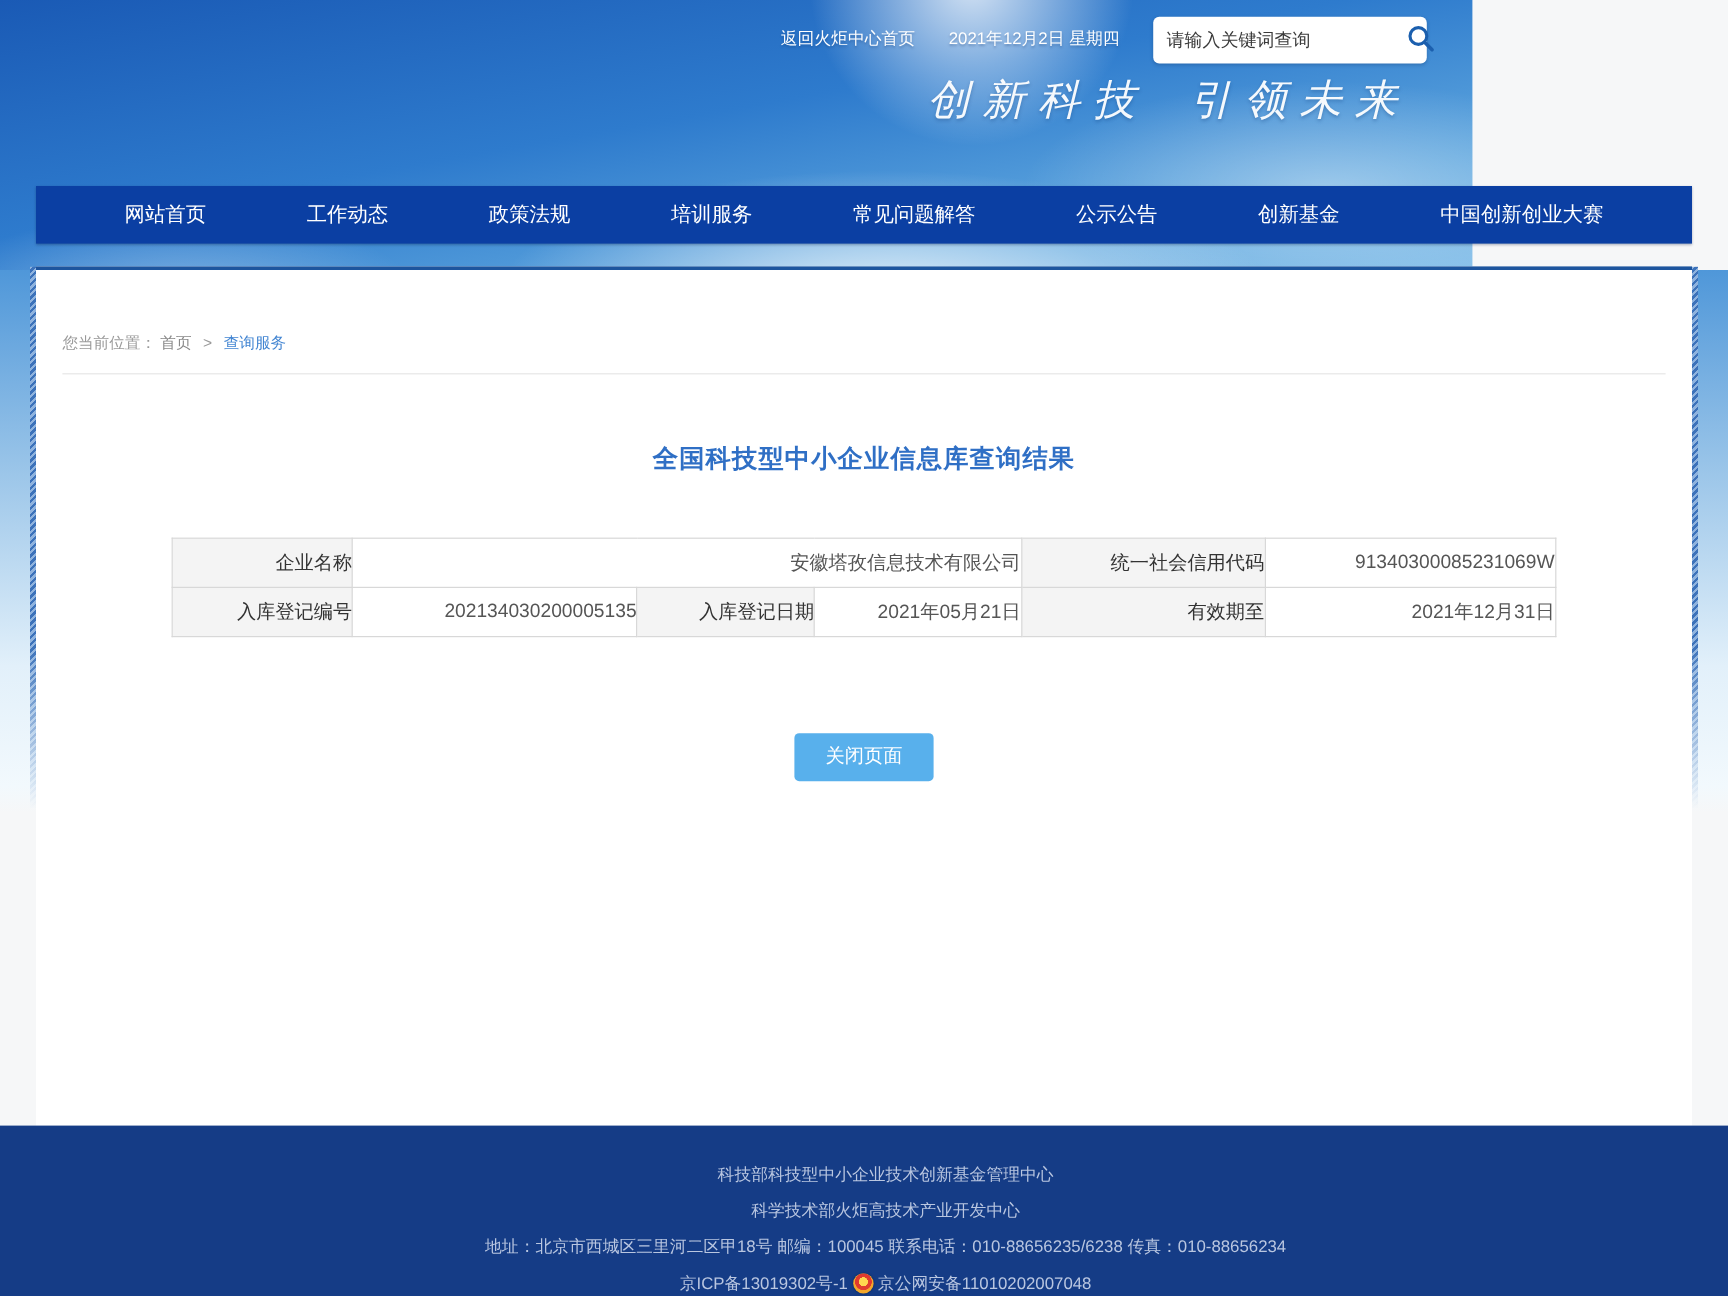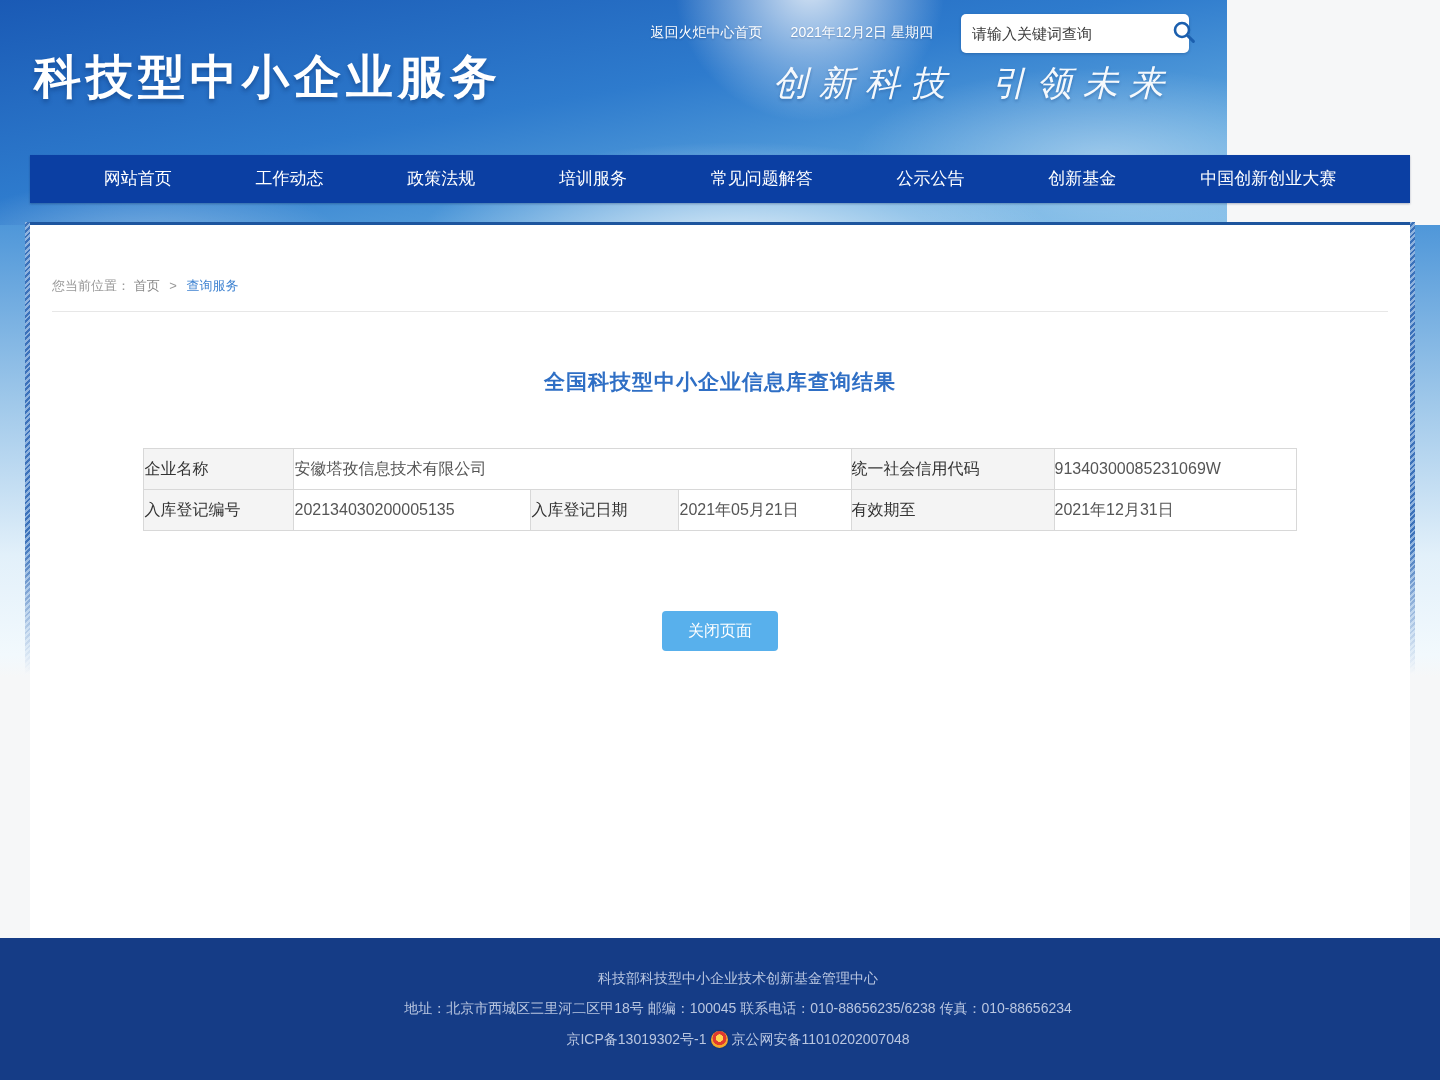--- a/index.html
+++ b/index.html
@@ -98,21 +98,21 @@
   .page-title {
     margin-top:56px; text-align:center;
     color:#2f6fc5; font-size:21px; font-weight:bold; letter-spacing:1px;
   }
 
   
   table.result {
     margin:52px auto 0; border-collapse:collapse; table-layout:fixed; width:1152px;
   }
   table.result td {
-    border:1px solid #d8d8d8; height:41px; text-align:left;
+    border:1px solid #d8d8d8; height:41px; text-align:right;
     font-size:16px; color:#555; background:#fff;
     overflow:hidden; white-space:nowrap;
   }
   table.result td.lbl { background:#f4f4f4; color:#333; }
 
   
   .btn-row { text-align:center; margin-top:80px; }
   .close-btn {
     display:inline-block; width:116px; height:40px; line-height:40px;
     background:#58b0ec; color:#fff; font-size:16px; text-align:center;
@@ -147,21 +147,20 @@
         <span>
           <svg width="26" height="26" viewBox="0 0 26 26">
             <circle cx="11" cy="11" r="7" fill="none" stroke="#1b5fae" stroke-width="2.6"></circle>
             <line x1="16.2" y1="16.2" x2="22.4" y2="22.4" stroke="#1b5fae" stroke-width="3" stroke-linecap="round"></line>
           </svg>
         </span>
       </button>
     </div>
   </div>
 
-  <div class="logo">科技型中小企业服务</div>
 
   <div class="slogan">
     <span>创新科技</span><span class="gap">引领未来</span>
   </div>
 
   <div class="nav">
     <span class="nav-item">网站首页</span>
     <span class="nav-item">工作动态</span>
     <span class="nav-item">政策法规</span>
     <span class="nav-item">培训服务</span>
@@ -213,19 +212,20 @@
   </tbody>
     </table>
 
   <div class="btn-row">
     <button class="close-btn">关闭页面</button>
   </div>
 </div>
 
 <div class="footer">
   <div class="fline">科技部科技型中小企业技术创新基金管理中心</div>
+  <div class="fline">科学技术部火炬高技术产业开发中心</div>
   <div class="fline">地址：北京市西城区三里河二区甲18号 邮编：100045 联系电话：010-88656235/6238 传真：010-88656234</div>
   <div class="fline fline4">
     <span>京ICP备13019302号-1</span>
     <span class="badge-icon"></span>
     <span>京公网安备11010202007048</span>
   </div>
 </div>
 
 </body></html>

